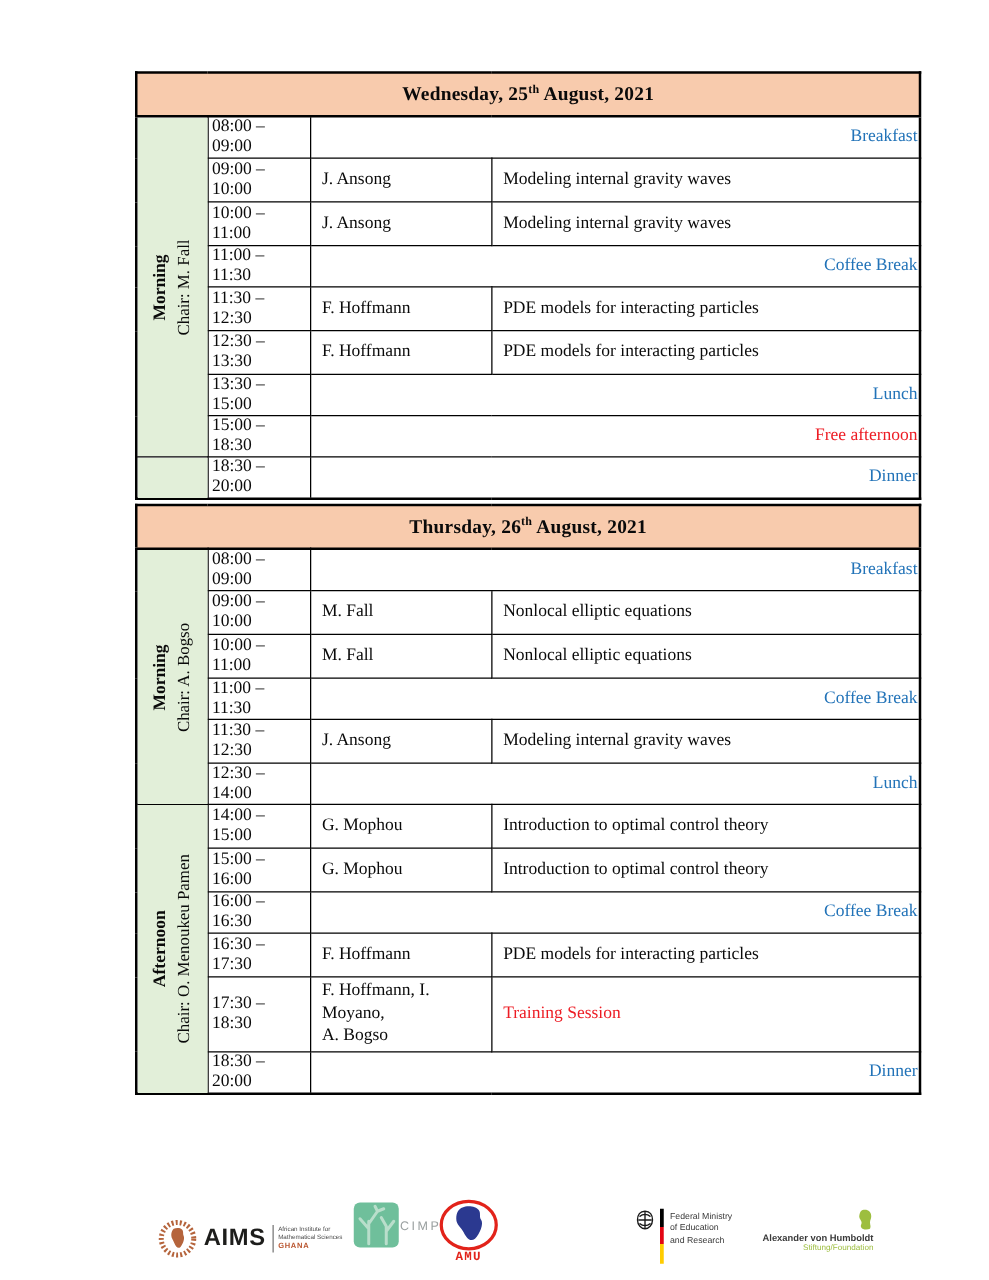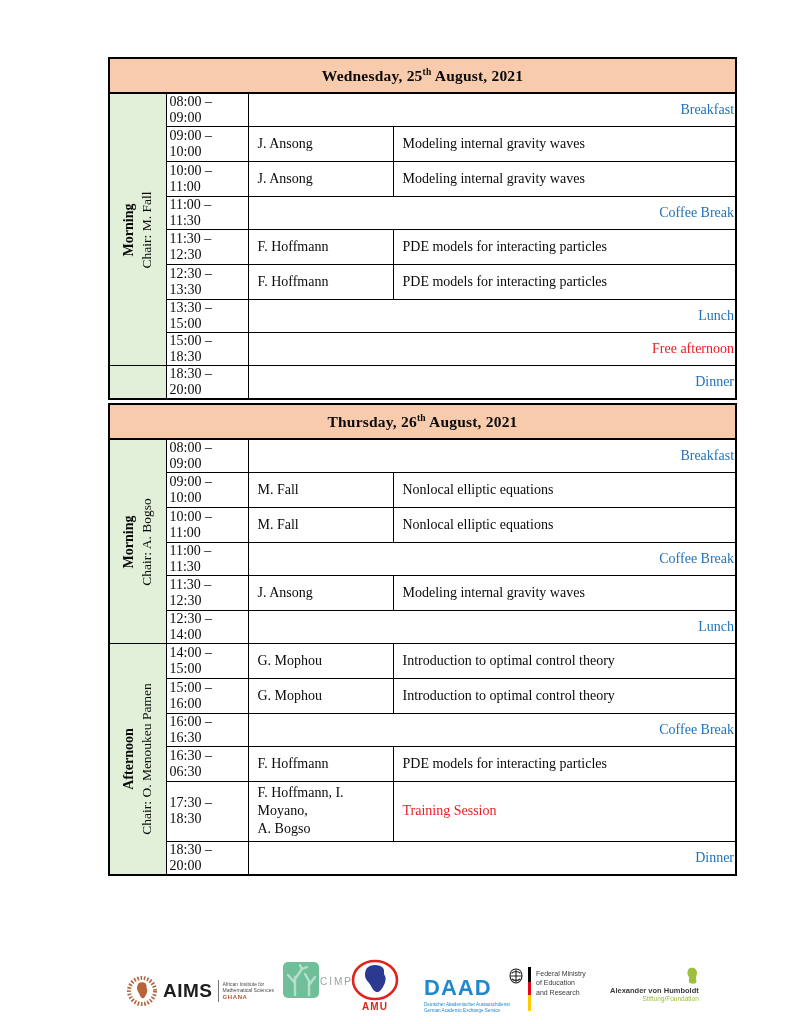--- a/index.html
+++ b/index.html
@@ -32,21 +32,21 @@
   .logo-aims{left:126px;top:20px;display:flex;align-items:center;}
   .aims-word{font-weight:800;font-size:19px;color:#1d1d1b;letter-spacing:.5px;margin-left:5px;}
   .aims-div{width:1px;height:22px;background:#777;margin:0 4px 0 5px;}
   .aims-sub{display:flex;flex-direction:column;justify-content:center;line-height:1.25;}
   .aims-sub .s1,.aims-sub .s2{font-size:5px;color:#4a4a4a;}
   .aims-sub .s3{font-size:6px;color:#b9552f;font-weight:bold;letter-spacing:.6px;margin-top:1px;}
   
   .logo-cimpa{left:282px;top:6px;display:flex;flex-direction:row;align-items:center;}
   .cimpa-label{margin-top:3px;font-size:10px;color:#9aa0a0;letter-spacing:2px;}
   
-  .logo-amu{left:350px;top:4px;display:flex;flex-direction:column;align-items:center;}
+  .logo-amu{left:350px;top:4px;display:flex;flex-direction:column;align-items:center;font-family:Liberation Mono, monospace;}
   .amu-label{margin-top:0px;font-size:10px;font-weight:bold;color:#e2231a;letter-spacing:1px;}
   
   .logo-daad{left:424px;top:22px;display:flex;flex-direction:column;}
   .daad-word{font-size:22px;font-weight:800;color:#2089cc;letter-spacing:1px;line-height:1;}
   .daad-sub{margin-top:3px;font-size:4.6px;color:#2089cc;line-height:1.4;}
   
   .logo-ministry{left:507px;top:12px;display:flex;align-items:flex-start;}
   .flag-stripe{width:3px;height:44px;margin:0 5px 0 3px;
      background:linear-gradient(#000 0 34%,#e30613 34% 64%,#ffcc00 64% 100%);}
   .ministry-text{font-size:7px;color:#3a3a3a;line-height:1.35;padding-top:2px;}
@@ -183,21 +183,21 @@
           <tr>
             <td class="time-cell">15:00 – 16:00</td>
             <td class="speaker-cell">G. Mophou</td>
             <td class="title-cell">Introduction to optimal control theory</td>
           </tr>
           <tr>
             <td class="time-cell">16:00 – 16:30</td>
             <td class="merged-cell blue-text" colspan="2">Coffee Break</td>
           </tr>
           <tr>
-            <td class="time-cell">16:30 – 06:30</td>
+            <td class="time-cell">16:30 – 17:30</td>
             <td class="speaker-cell">F. Hoffmann</td>
             <td class="title-cell">PDE models for interacting particles</td>
           </tr>
           <tr>
             <td class="time-cell">17:30 – 18:30</td>
             <td class="speaker-cell">F. Hoffmann, I. Moyano,
 A. Bogso</td>
             <td class="title-cell red-text">Training Session</td>
           </tr>
           <tr>
@@ -236,27 +236,20 @@
     </div>
 
     <div class="logo logo-amu">
       <svg width="50" height="42" viewBox="0 0 50 42">
         <ellipse cx="25" cy="21" rx="22" ry="19" fill="#fff" stroke="#e2231a" stroke-width="2.6"></ellipse>
         <path d="M20 7 C24 5 31 6 33 9 C35 12 33 14 35 17 C37 20 34 28 30 32 C26 35 23 31 21 27 C19 23 15 21 15 16 C15 11 17 8 20 7 Z" fill="#2b3990"></path>
       </svg>
       <span class="amu-label">AMU</span>
     </div>
 
-    <div class="logo logo-daad">
-      <span class="daad-word">DAAD</span>
-      <span class="daad-sub">
-        <span>Deutscher Akademischer Austauschdienst</span><br>
-        <span>German Academic Exchange Service</span>
-      </span>
-    </div>
 
     <div class="logo logo-ministry">
       <svg width="18" height="18" viewBox="0 0 18 18">
         <g stroke="#1a1a1a" stroke-width="1.1" fill="none" stroke-linecap="round">
           <path d="M9 2 C5 2 3 5 3 9 C3 13 6 16 9 16 C12 16 15 13 15 9 C15 5 13 2 9 2"></path>
           <path d="M5 6 C7 4 11 4 13 6 M4 9 L14 9 M5 12 C7 14 11 14 13 12 M9 3 L9 15"></path>
         </g>
       </svg>
       <span class="flag-stripe"></span>
       <span class="ministry-text">

